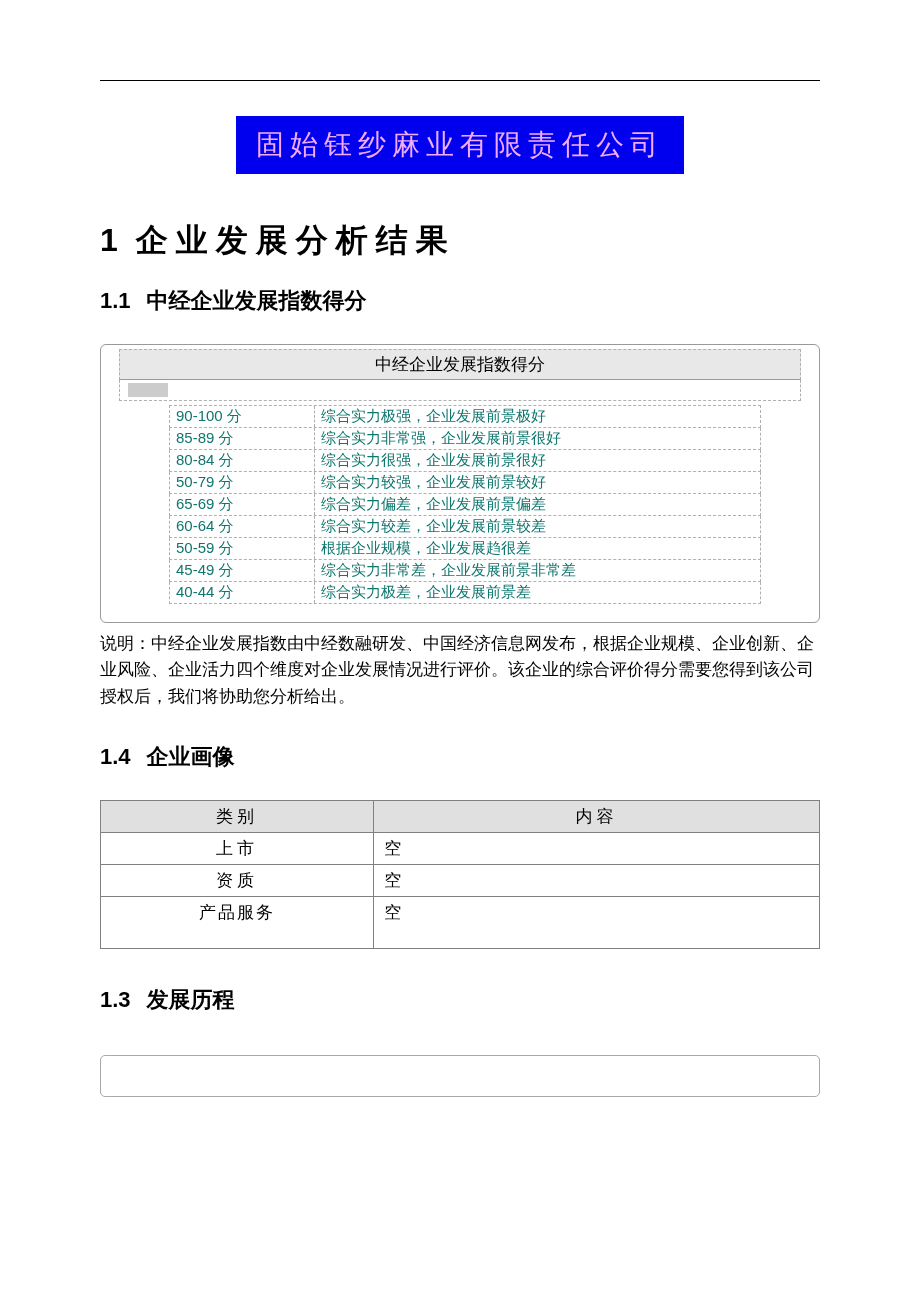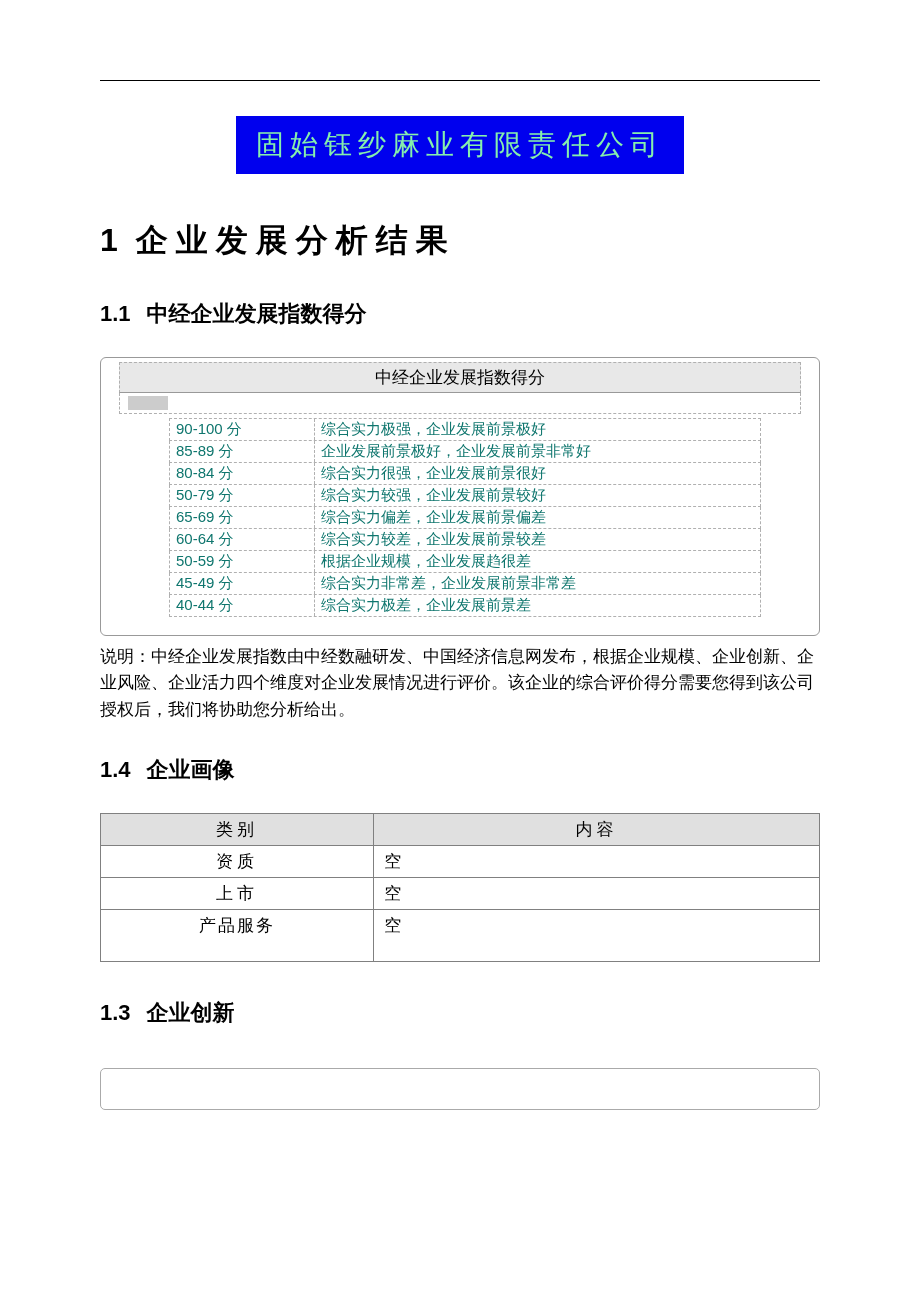--- a/index.html
+++ b/index.html
@@ -15,33 +15,33 @@
       padding: 80px 100px 40px 100px;
       color: #000000;
     }
     .divider-line {
       border-top: 1.5px solid #000000;
       margin-bottom: 35px;
       width: 100%;
     }
     .company-banner {
       background: #0000ee;
-      color: #86efac;
+      color: #f0abfc;
       font-size: 28px;
       text-align: center;
       padding: 10px 20px;
       letter-spacing: 6px;
       width: fit-content;
       margin: 0 auto 45px auto;
       font-family: "SimSun", "宋体", serif;
     }
     .h1-heading {
       font-size: 32px;
       font-weight: bold;
-      margin-bottom: 36px;
+      margin-bottom: 23px;
       font-family: "SimHei", "黑体", sans-serif;
     }
     .h1-heading .section-num {
       font-family: Arial, sans-serif;
       margin-right: 18px;
     }
     .h1-heading .section-title {
       letter-spacing: 8px;
     }
     .h2-heading {
@@ -174,21 +174,21 @@
   <div class="score-company-row">
     <span class="redacted"></span>
   </div>
   <div class="score-inner">
     <div class="score-row">
       <div class="score-range">90-100 分</div>
       <div class="score-desc">综合实力极强，企业发展前景极好</div>
     </div>
     <div class="score-row">
       <div class="score-range">85-89 分</div>
-      <div class="score-desc">企业发展前景极好，企业发展前景非常好</div>
+      <div class="score-desc">综合实力非常强，企业发展前景很好</div>
     </div>
     <div class="score-row">
       <div class="score-range">80-84 分</div>
       <div class="score-desc">综合实力很强，企业发展前景很好</div>
     </div>
     <div class="score-row">
       <div class="score-range">50-79 分</div>
       <div class="score-desc">综合实力较强，企业发展前景较好</div>
     </div>
     <div class="score-row">
@@ -222,31 +222,31 @@
 
 <table class="profile-table">
   <thead>
     <tr>
       <th>类别</th>
       <th>内容</th>
     </tr>
   </thead>
   <tbody>
     <tr>
+      <td class="cat-cell">上市</td>
+      <td class="val-cell">空</td>
+    </tr>
+    <tr>
       <td class="cat-cell">资质</td>
-      <td class="val-cell">空</td>
-    </tr>
-    <tr>
-      <td class="cat-cell">上市</td>
       <td class="val-cell">空</td>
     </tr>
     <tr class="tall">
       <td class="cat-cell" style="vertical-align:top;letter-spacing:2px;">产品服务</td>
       <td class="val-cell">空</td>
     </tr>
   </tbody>
 </table>
 
 <h2 class="h2-heading">
-  <span class="sub-num">1.3</span><span>企业创新</span>
+  <span class="sub-num">1.3</span><span>发展历程</span>
 </h2>
 
 <div class="empty-box"></div>
 
 </body></html>

